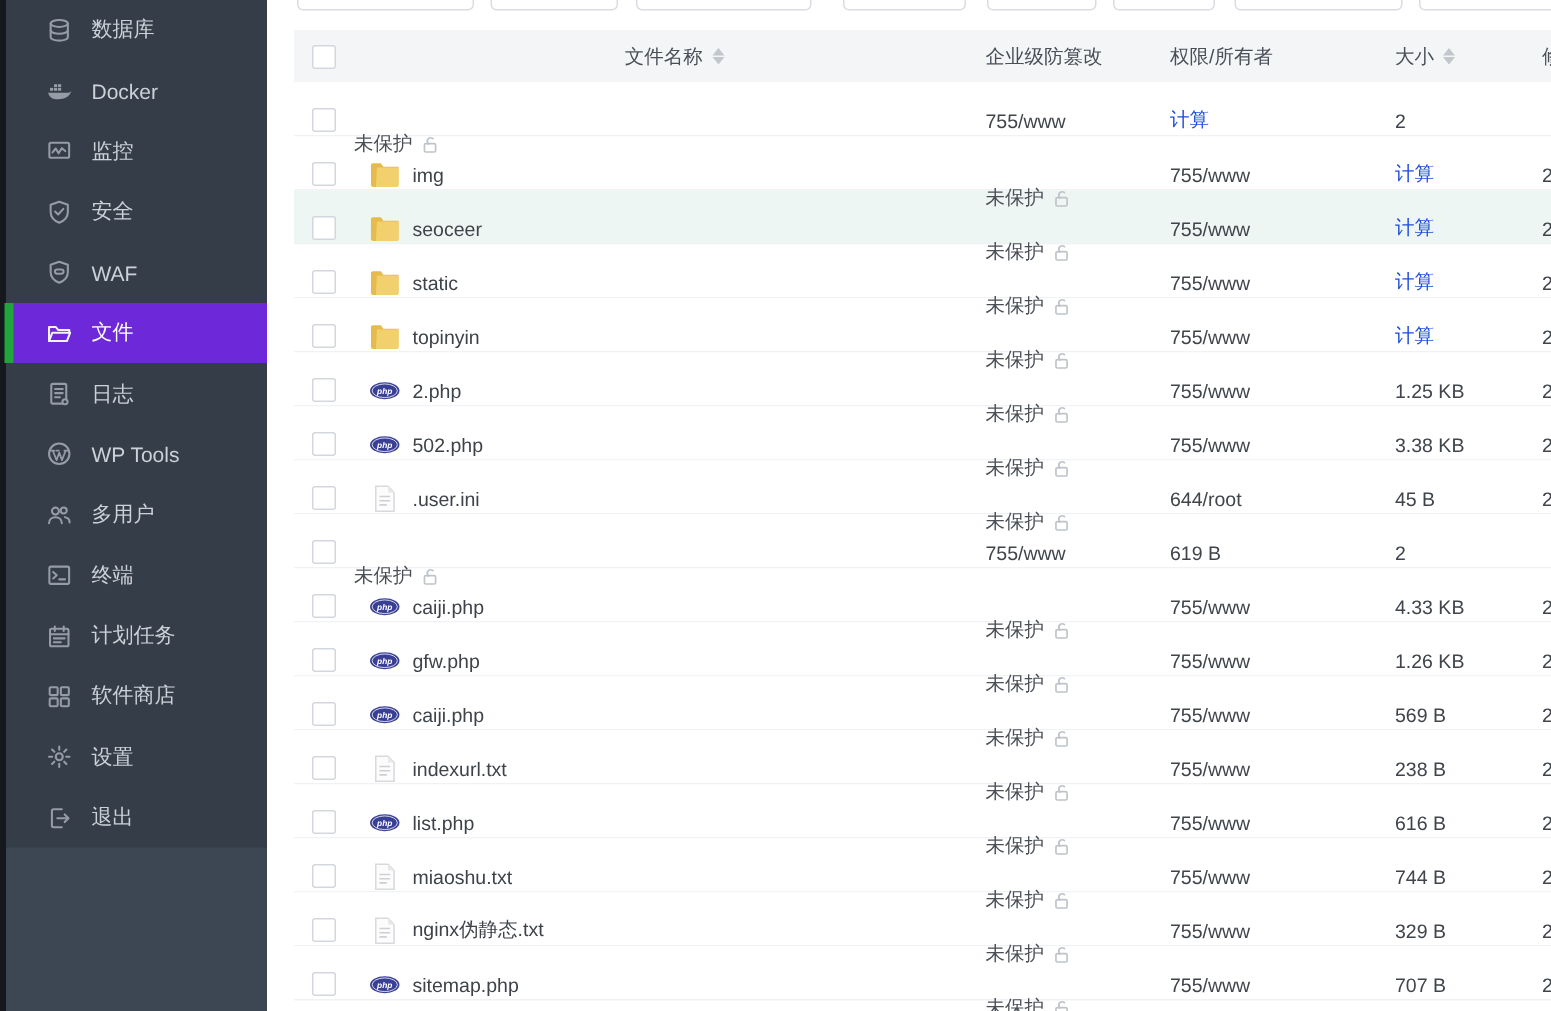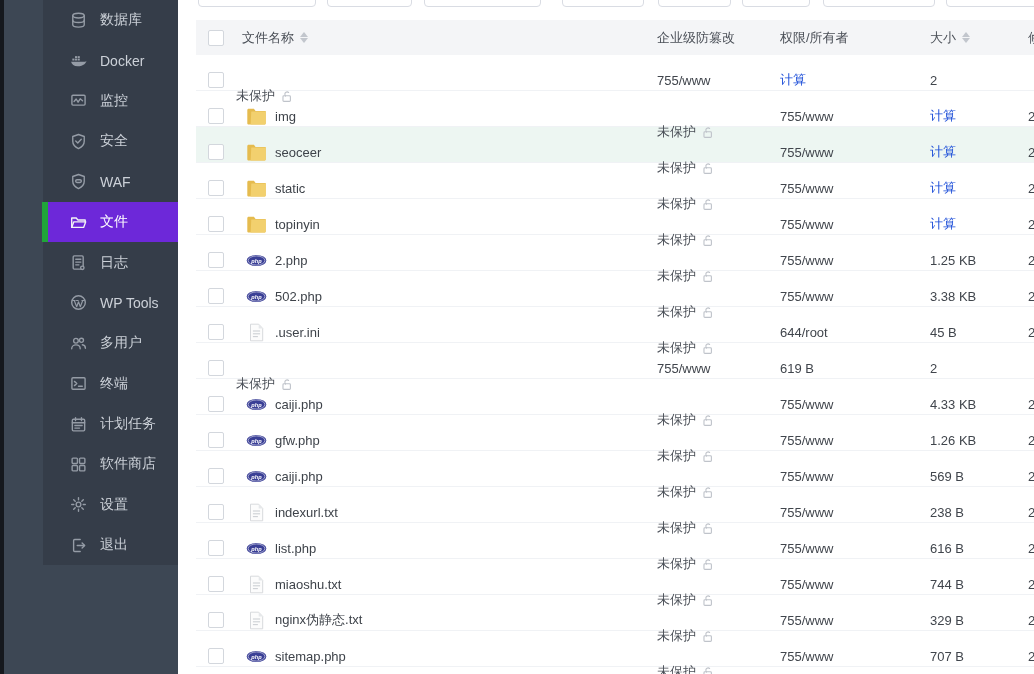--- a/index.html
+++ b/index.html
@@ -3,21 +3,21 @@
 <meta charset="utf-8">
 <style>
   * { box-sizing: border-box; margin: 0; padding: 0; }
   html,body { width:1034px; height:674px; overflow:hidden;
     font-family:"Liberation Sans","DejaVu Sans",sans-serif; background:#fff; }
 
   
   .edge-strip { position:absolute; left:0; top:0; width:4px; height:674px; background:#15181d; }
 
   
-  .sidebar { position:absolute; left:4px; top:0; width:174px; height:674px; background:#3d4754;padding-left:39px; }
+  .sidebar { position:absolute; left:4px; top:0; width:174px; height:674px; background:#3d4754; }
   .sidebar-menu { background:#353d49; padding-top:0; }
   .side-item { position:relative; height:40.4px; display:flex; align-items:center;
     padding-left:27px; cursor:pointer; color:#ccd1d8; font-size:14px; }
   .side-item .s-icon { width:17px; height:17px; margin-right:13px; color:#959ca6;
     display:inline-flex; align-items:center; justify-content:center; flex:0 0 17px; }
   .side-item .s-icon svg { width:17px; height:17px; }
   .side-item.active { background:#6d28d9; color:#ffffff; }
   .side-item.active .s-icon { color:#f2f3f5; }
   .side-item.active::before { content:""; position:absolute; left:-1px; top:0; width:6px; height:100%;
     background:var(--accent,#20a53a); }
@@ -214,21 +214,21 @@
   <div class="ghost-btn" style="left:480px; width:73px;"></div>
   <div class="ghost-btn" style="left:564px; width:68px;"></div>
   <div class="ghost-btn" style="left:645px; width:112px;"></div>
   <div class="ghost-btn" style="left:768px; width:98px;"></div>
 
   <div class="file-table">
     <div class="f-grid f-head">
       <div class="cb-cell">
           <span class="checkbox"></span>
         </div>
-      <div class="name-cell" style="padding-left:6px;">
+      <div class="name-cell" style="padding-left:6px;justify-content:center;">
         <span class="head-label">
           <span>文件名称</span>
           <span class="caret">
               <i class="up"></i>
               <i class="dn"></i>
             </span>
         </span>
       </div>
       <div>企业级防篡改</div>
       <div>权限/所有者</div>

